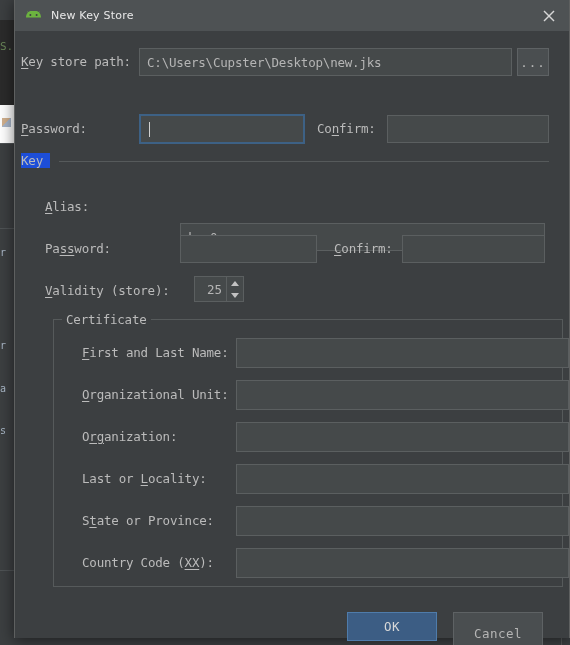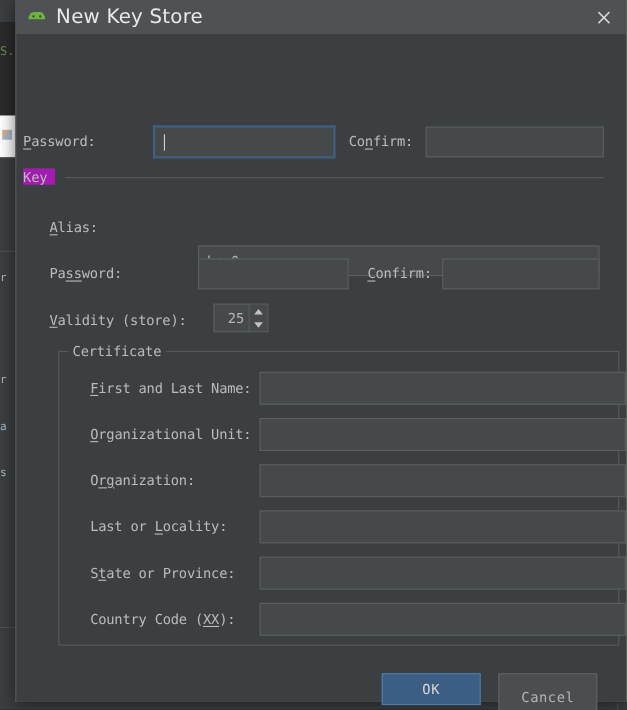--- a/index.html
+++ b/index.html
@@ -138,21 +138,21 @@
   }
   .android-icon {
     width: 17px;
     height: 13px;
     position: relative;
     margin-right: 9px;
     flex: 0 0 auto;
   }
   .title-text {
     font-family: "DejaVu Sans", sans-serif;
-    font-size: 18px;
+    font-size: 11px;
     color: #e8e8e8;
     letter-spacing: .2px;
   }
   #close-btn {
     position: absolute;
     right: 0px;
     top: 0px;
     width: 40px;
     height: 31px;
     display: flex;
@@ -218,21 +218,21 @@
   #row-pass { position: absolute; left: 0; top: 84px; width: 100%; height: 28px; }
   #lbl-pass { position: absolute; left: 6px; top: 6px; }
   #field-pass { position: absolute; left: 124px; top: 0; width: 166px; height: 30px; top:-1px; }
   #lbl-confirm { position: absolute; left: 302px; top: 6px; }
   #field-confirm { position: absolute; left: 372px; top: 0; width: 162px; height: 28px; }
 
   
   #key-group { position: absolute; left: 0px; top: 122px; width: 540px; height: 160px; }
   #key-group-title {
     position: absolute; left: 6px; top: 0px;
-    background: #a21caf; padding-right: 7px; z-index: 2;
+    background: #1d4ed8; padding-right: 7px; z-index: 2;
   }
   #key-group-line {
     position: absolute; left: 44px; right: 6px; top: 8px; height: 1px; background: #565a5b;
   }
 
   #lbl-alias { position: absolute; left: 30px; top: 46px; }
   #field-alias { position: absolute; left: 165px; top: 40px; width: 365px; height: 28px; margin-top: 30px; }
 
   #lbl-kpass { position: absolute; left: 30px; top: 88px; }
   #field-kpass { position: absolute; left: 165px; top: 82px; width: 137px; height: 28px; }
@@ -330,20 +330,27 @@
     <span id="close-btn">
       <svg width="14" height="14" viewBox="0 0 14 14">
         <line x1="2" y1="2" x2="12" y2="12" stroke="#d6d6d6" stroke-width="1.4"></line>
         <line x1="12" y1="2" x2="2" y2="12" stroke="#d6d6d6" stroke-width="1.4"></line>
       </svg>
     </span>
   </div>
 
   <div id="dlg-body">
 
+    <div id="row-keystore">
+      <span id="lbl-keystore" class="lbl"><span></span><span class="mn">K</span><span>ey store path:</span></span>
+      <div id="field-keystore" class="field">
+          <span>C:\Users\Cupster\Desktop\new.jks</span>
+        </div>
+      <div id="browse-btn">...</div>
+    </div>
 
     <div id="row-pass">
       <span id="lbl-pass" class="lbl"><span></span><span class="mn">P</span><span>assword:</span></span>
       <div id="field-pass" class="field focused">
           <span class="caret"></span>
         </div>
       <span id="lbl-confirm" class="lbl"><span>Co</span><span class="mn">n</span><span>firm:</span></span>
       <div id="field-confirm" class="field">
           <span></span>
         </div>

